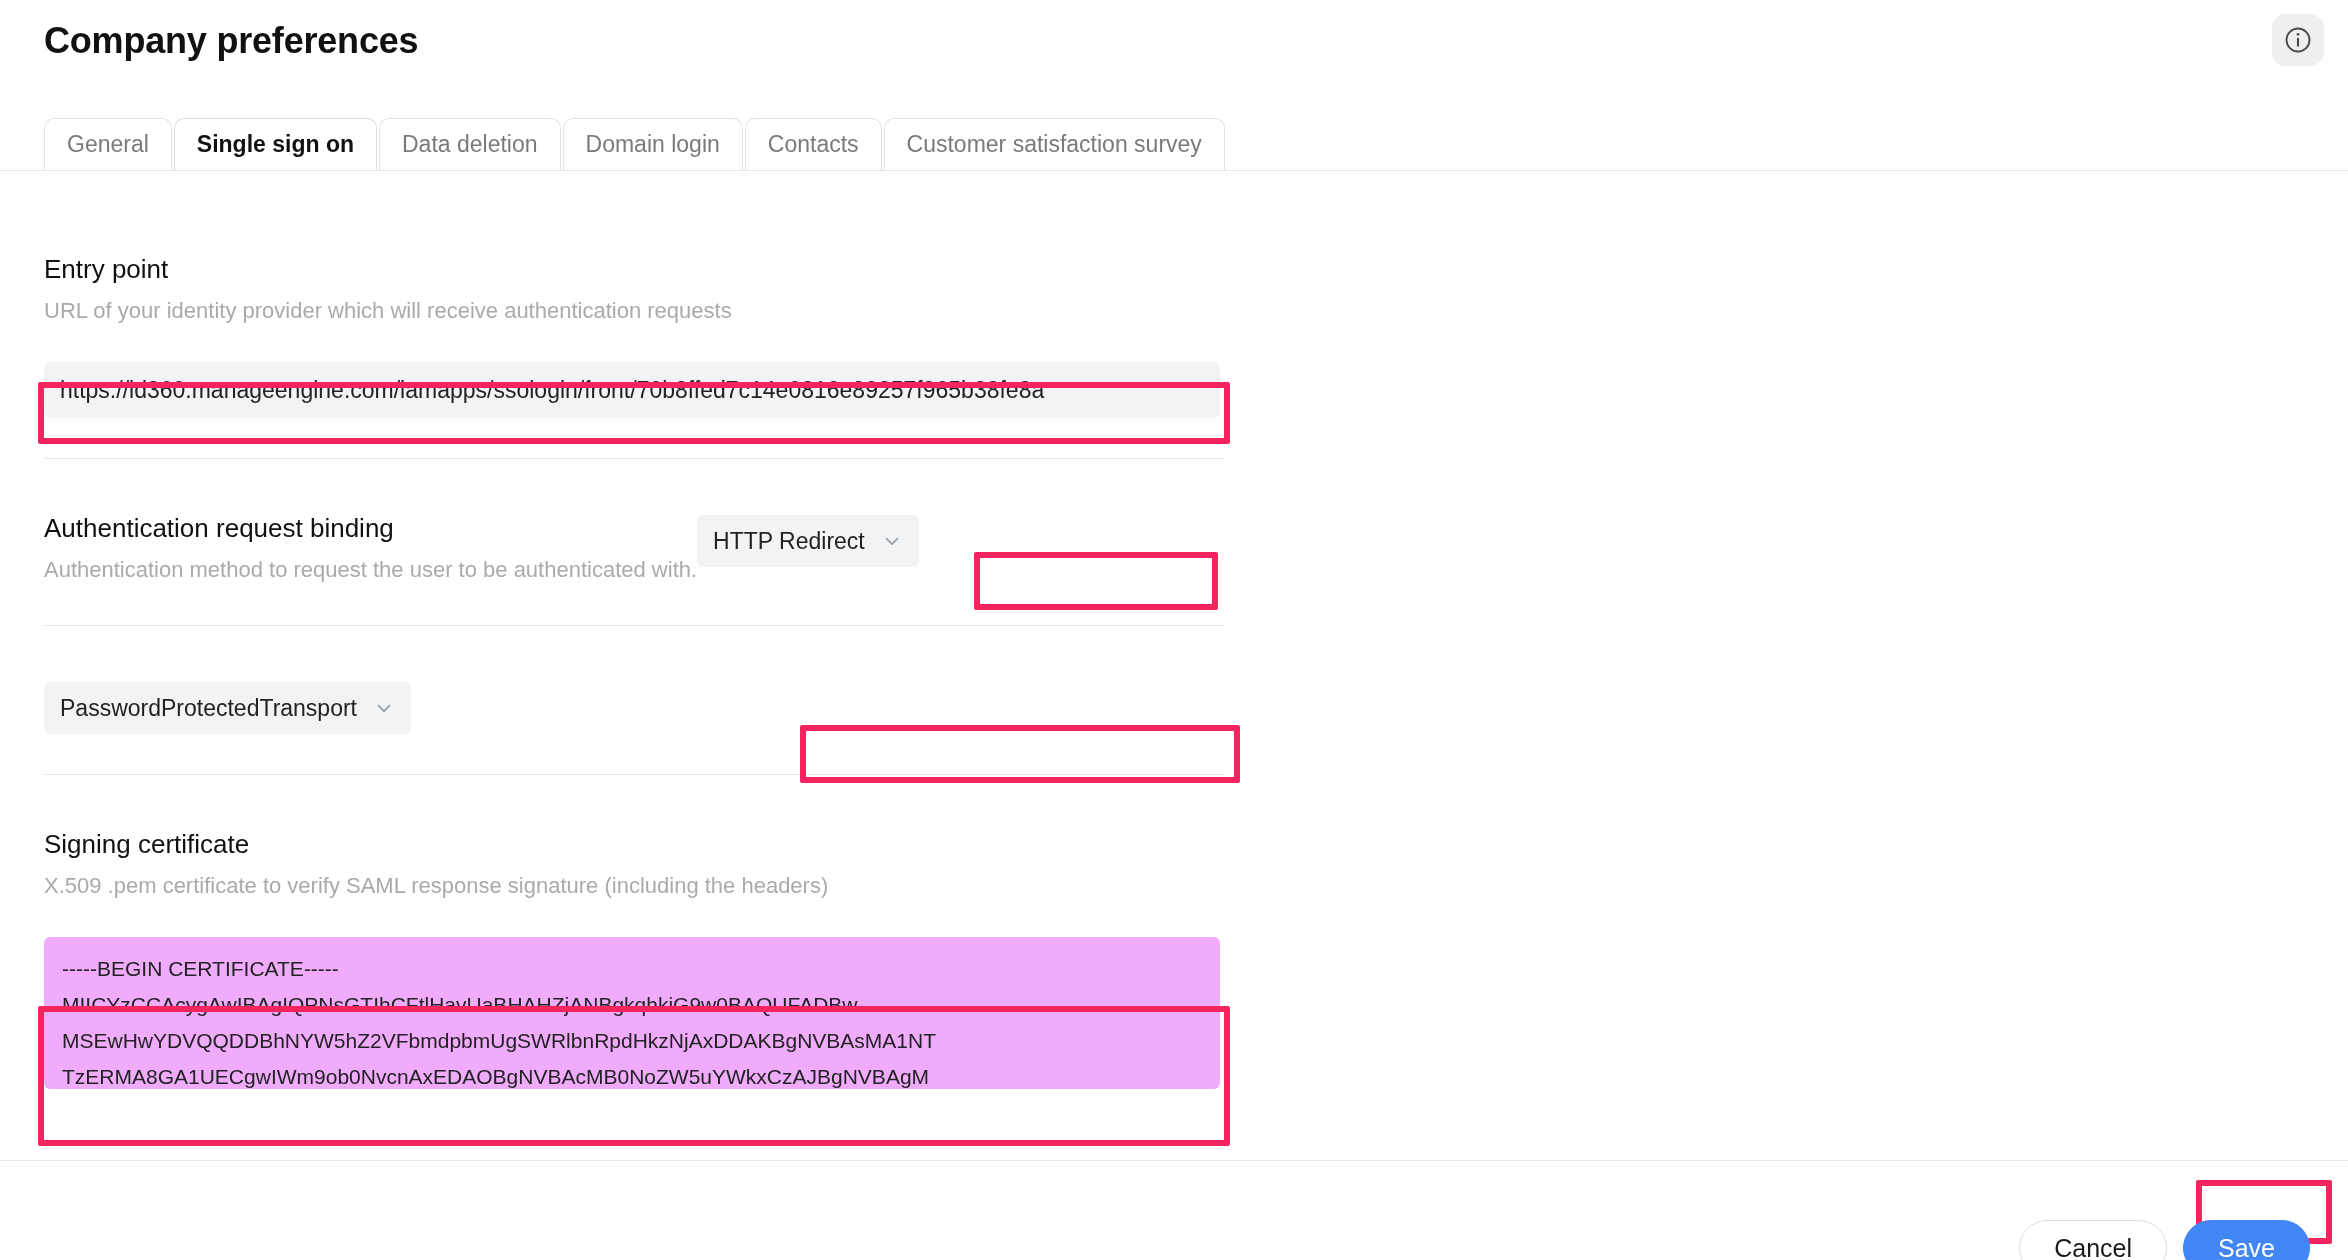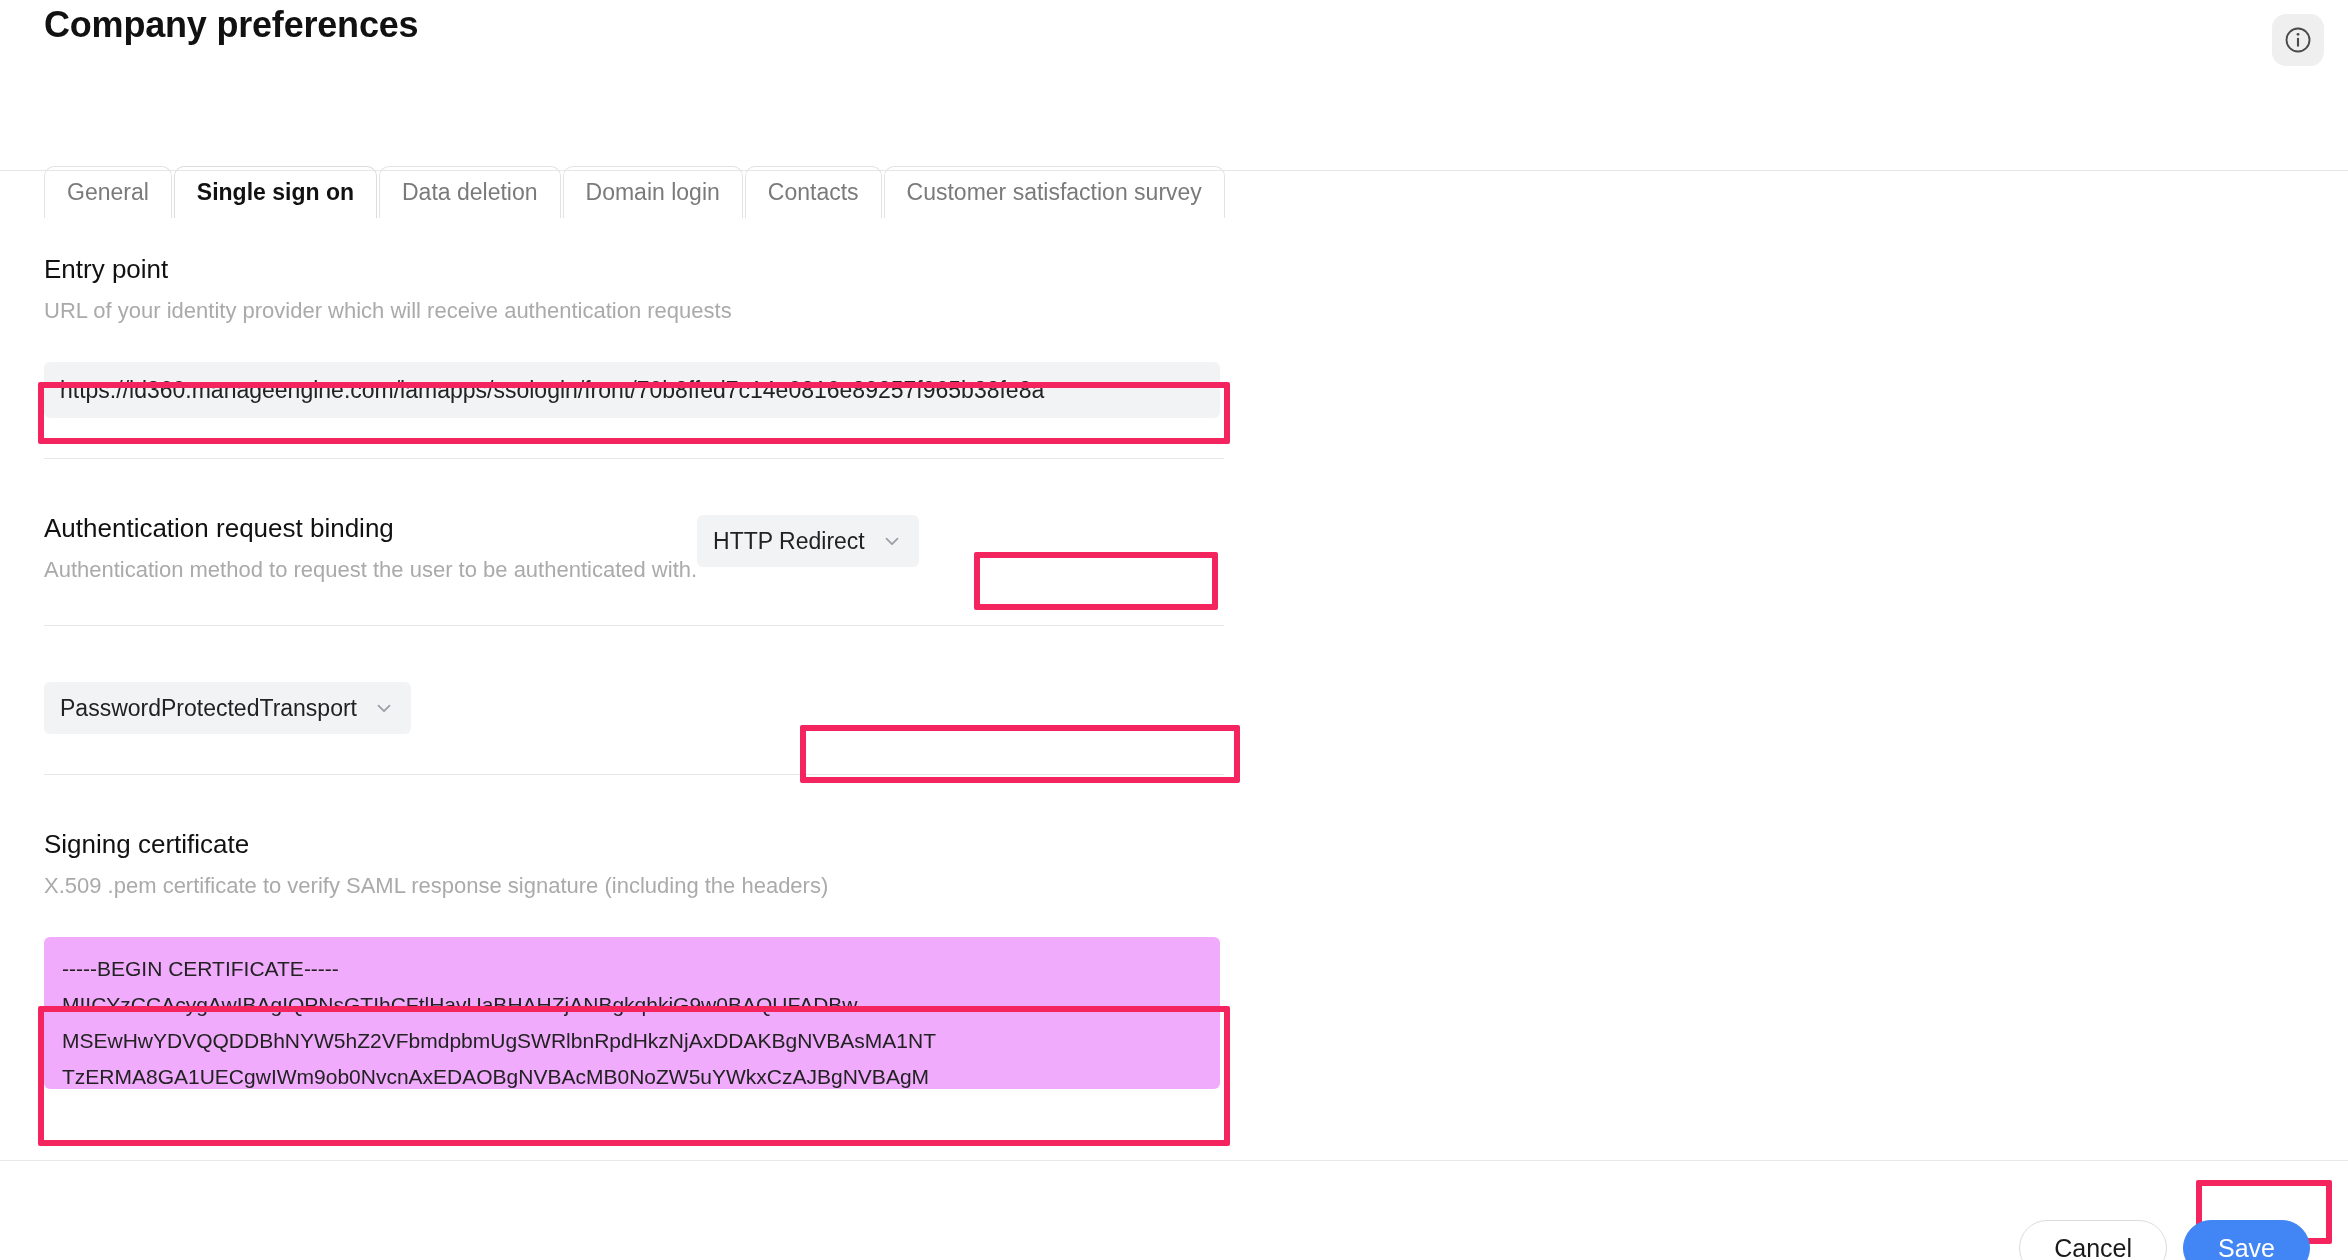--- a/index.html
+++ b/index.html
@@ -13,21 +13,21 @@
   .page {
     position: relative;
     width: 2348px; height: 1260px;
     background: #ffffff;
     overflow: hidden;
   }
 
   
   .page-title {
     position: absolute;
-    left: 44px; top: 4px;
+    left: 44px; top: 20px;
     font-size: 36px;
     font-weight: bold;
     color: #111111;
     letter-spacing: -0.2px;
   }
   .info-badge {
     position: absolute;
     right: 24px; top: 14px;
     width: 52px; height: 52px;
     border-radius: 14px;
@@ -35,21 +35,20 @@
     display: flex; align-items: center; justify-content: center;
   }
   .info-badge svg { display: block; }
 
   
   .tabs {
     position: absolute;
     left: 44px; top: 118px;
     display: flex;
     height: 52px;
-    margin-top: 48px;
   }
   .tab {
     height: 52px;
     padding: 0 22px;
     display: flex;
     align-items: center;
     justify-content: center;
     font-size: 23px;
     color: #7a7a7a;
     background: #ffffff;

